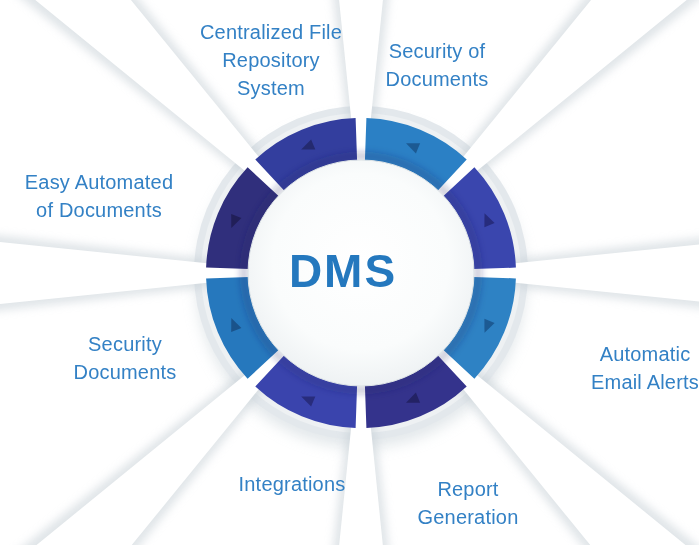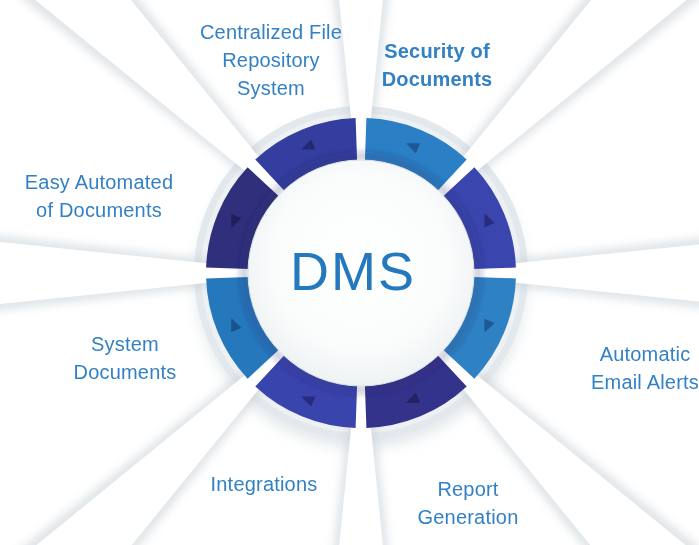--- a/index.html
+++ b/index.html
@@ -24,24 +24,24 @@
   .pos-top-left     {left:271px;top:60px;  max-width:150px;width:150px;}
   .pos-top-right    {left:437px;top:65px;  max-width:125px;width:125px;}
   .pos-left-upper   {left:99px; top:196px; max-width:155px;width:155px;}
   .pos-right-upper  {left:578px;top:197px; max-width:118px;width:118px;}
   .pos-left-lower   {left:125px;top:358px; max-width:118px;width:118px;}
   .pos-right-lower  {left:612px;top:368px; max-width:118px;width:118px;margin-left:33px;}
   .pos-bottom-left  {left:264px;top:484px; white-space:nowrap;}
   .pos-bottom-right {left:468px;top:503px; max-width:118px;width:118px;}
   .center-label{
     position:absolute;
-    left:353px;top:271px;
+    left:343px;top:271px;
     transform:translate(-50%,-50%);
-    font-size:54px;
-    font-weight:normal;
+    font-size:46px;
+    font-weight:bold;
     letter-spacing:2px;
     color:#2478be;
   }
 </style>
 </head>
 <body>
 
 <div class="stage">
 
   <svg id="wheel-svg" width="699" height="545" viewBox="0 0 699 545">
@@ -109,19 +109,19 @@
       <polygon points="301.2,396.5 315.3,396.4 311.1,406.6" fill="#282c7c"></polygon>
       <polygon points="231.3,318 241.4,327.9 231.2,332.1" fill="#1a538b"></polygon>
       <polygon points="231.3,228 231.2,213.9 241.4,218.1" fill="#211f58"></polygon>
       <polygon points="301.2,149.5 311.1,139.4 315.3,149.6" fill="#242a6f"></polygon>
     </g>
   </svg>
 
   <div class="center-label" style="color: rgb(36, 120, 190);">DMS</div>
 
   <div class="seg-label pos-top-left" style="color: rgb(51, 129, 197);">Centralized File Repository System</div>
-  <div class="seg-label pos-top-right" style="color: rgb(51, 129, 197); font-weight: bold;">Security of Documents</div>
+  <div class="seg-label pos-top-right" style="color: rgb(51, 129, 197);">Security of Documents</div>
   <div class="seg-label pos-left-upper" style="color: rgb(51, 129, 197);">Easy Automated of Documents</div>
-  <div class="seg-label pos-left-lower" style="color: rgb(51, 129, 197);">System Documents</div>
+  <div class="seg-label pos-left-lower" style="color: rgb(51, 129, 197);">Security Documents</div>
   <div class="seg-label pos-right-lower" style="color: rgb(51, 129, 197);">Automatic Email Alerts</div>
-  <div class="seg-label pos-bottom-left" style="color: rgb(51, 129, 197);">Integrations</div>
+  <div class="seg-label pos-bottom-left" style="color: rgb(51, 129, 197); margin-left: 28px;">Integrations</div>
   <div class="seg-label pos-bottom-right" style="color: rgb(51, 129, 197);">Report Generation</div>
 </div>
 
 </body></html>

